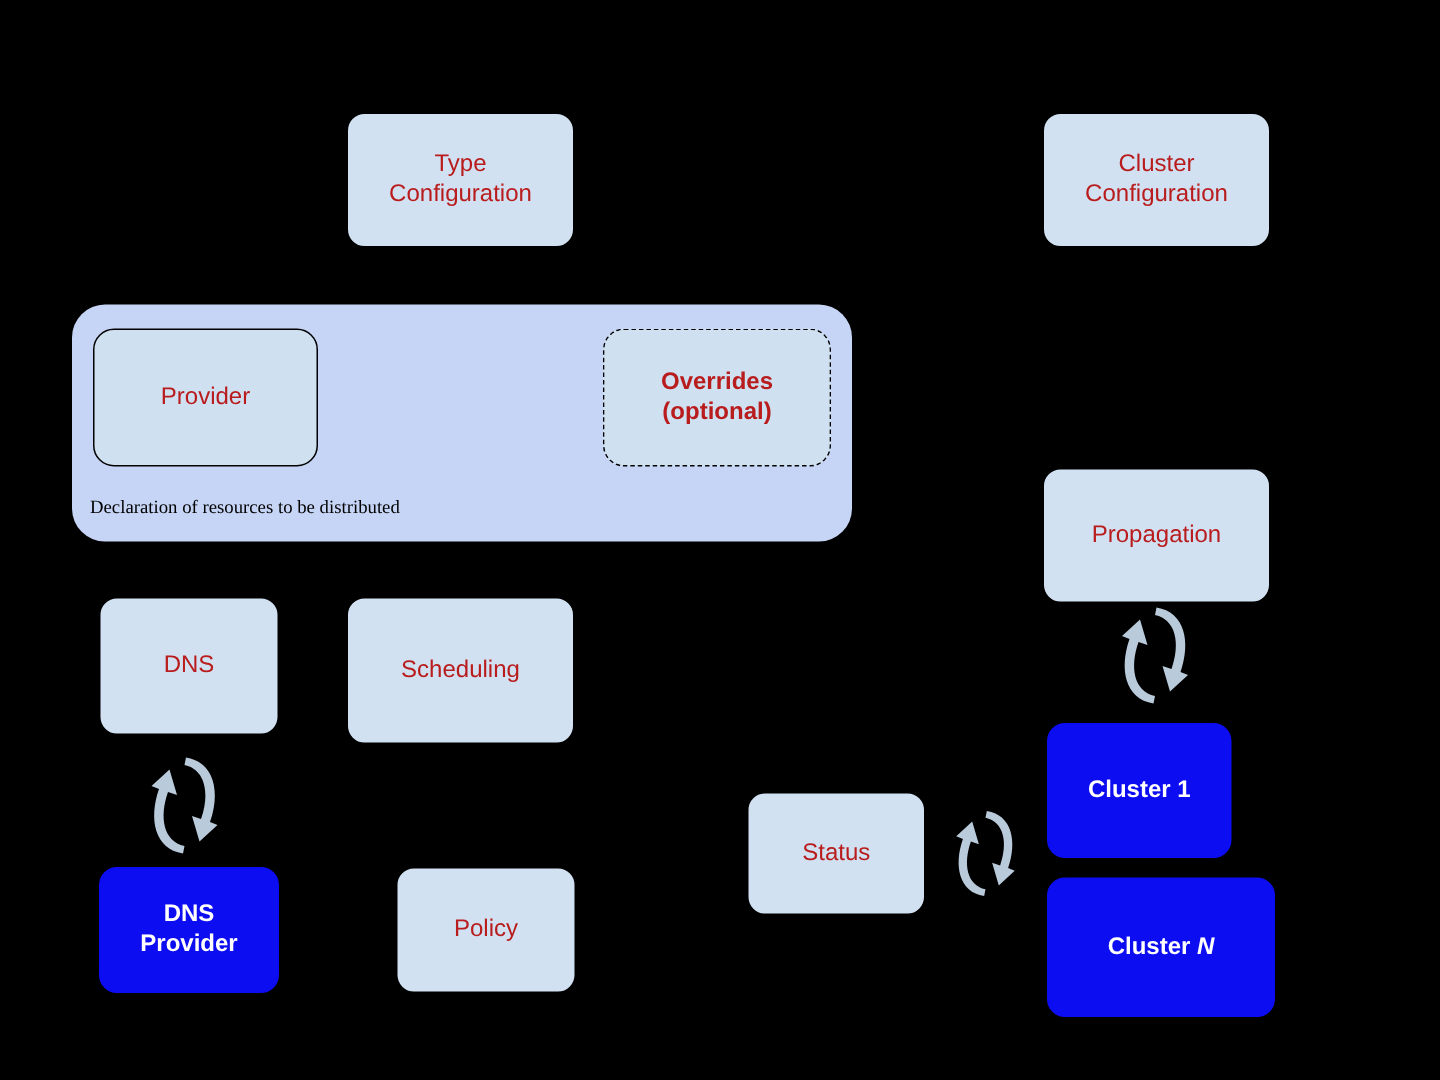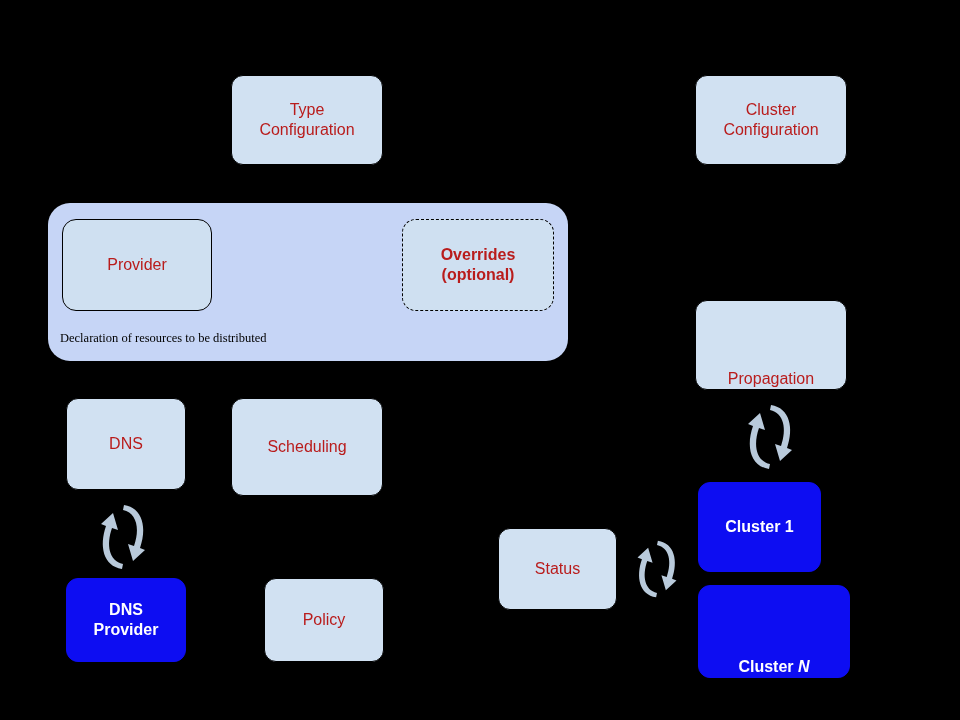--- a/index.html
+++ b/index.html
@@ -146,33 +146,33 @@
 
   <div class="node card-blue" style="left:66px; top:578px; width:120px; height:84px;">
     <span class="lbl">DNS
 Provider</span>
   </div>
 
   <div class="node card" style="left:264px; top:578px; width:120px; height:84px;">
     <span class="lbl">Policy</span>
   </div>
 
-  <div class="node card" style="left:695px; top:300px; width:152px; height:90px;align-items:flex-end;">
+  <div class="node card" style="left:695px; top:312px; width:152px; height:90px;">
     <span class="lbl">Propagation</span>
   </div>
 
   <div class="node card" style="left:498px; top:528px; width:119px; height:82px;">
     <span class="lbl">Status</span>
   </div>
 
   <div class="node card-blue" style="left:698px; top:482px; width:123px; height:90px;">
     <span class="lbl">Cluster 1</span>
   </div>
 
-  <div class="node card-blue" style="left:698px; top:585px; width:152px; height:93px;align-items:flex-end;">
+  <div class="node card-blue" style="left:698px; top:585px; width:152px; height:93px;">
     <span class="lbl"><span>Cluster </span><span class="ital">N</span></span>
   </div>
 
   <svg class="sync" style="left:88px; top:496px;" width="70" height="82" viewBox="0 0 70 82">
     <path d="M36,9 C55,12 59,32 52,52 L57,54 L45,65 L40,48 L46,50 C52,33 49,17 35,14 z" fill="#b9cadb"></path>
     <path d="M34,73 C15,70 11,50 18,30 L13,28 L25,17 L30,34 L24,32 C18,49 21,65 35,68 z" fill="#b9cadb"></path>
   </svg>
 
   <svg class="sync" style="left:735px; top:396px;" width="70" height="82" viewBox="0 0 70 82">
     <path d="M36,9 C55,12 59,32 52,52 L57,54 L45,65 L40,48 L46,50 C52,33 49,17 35,14 z" fill="#b9cadb"></path>

